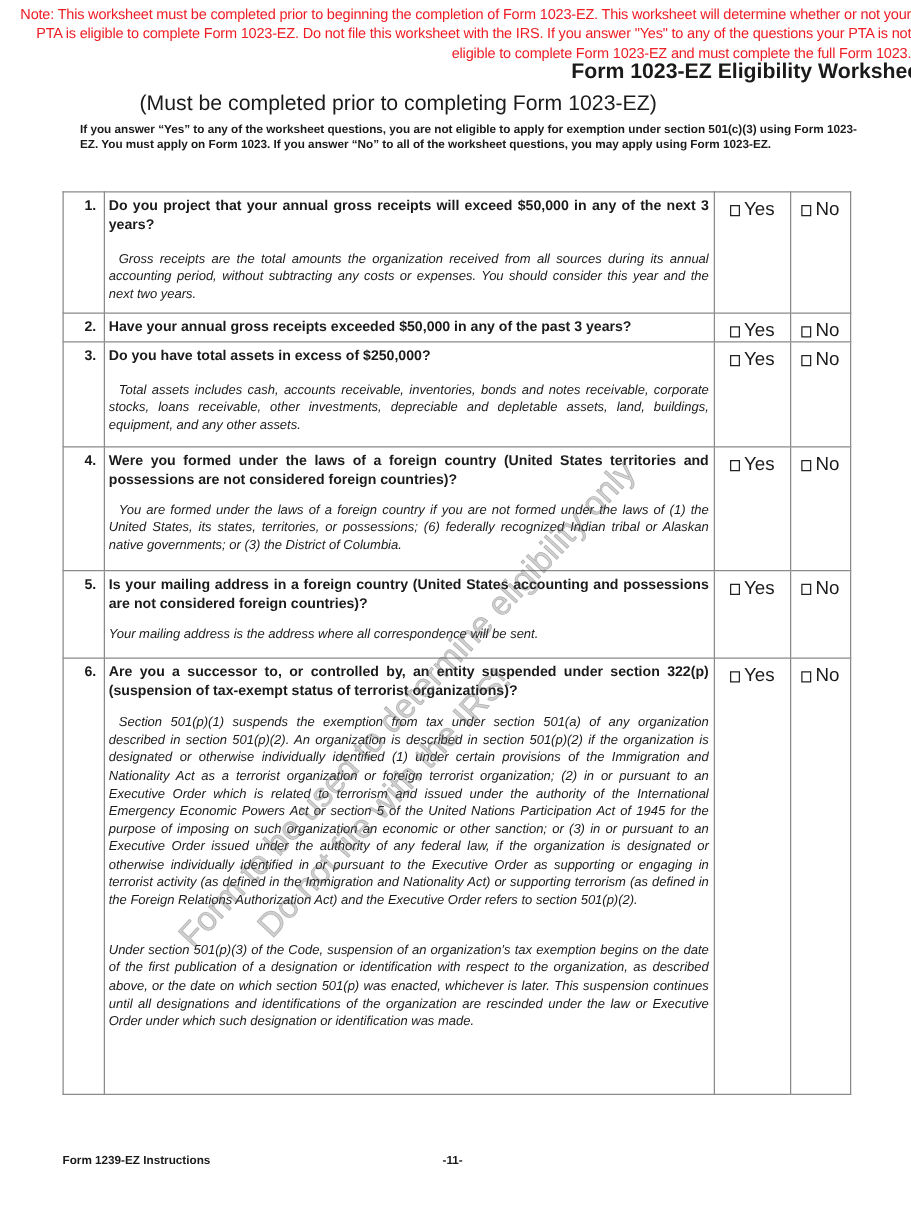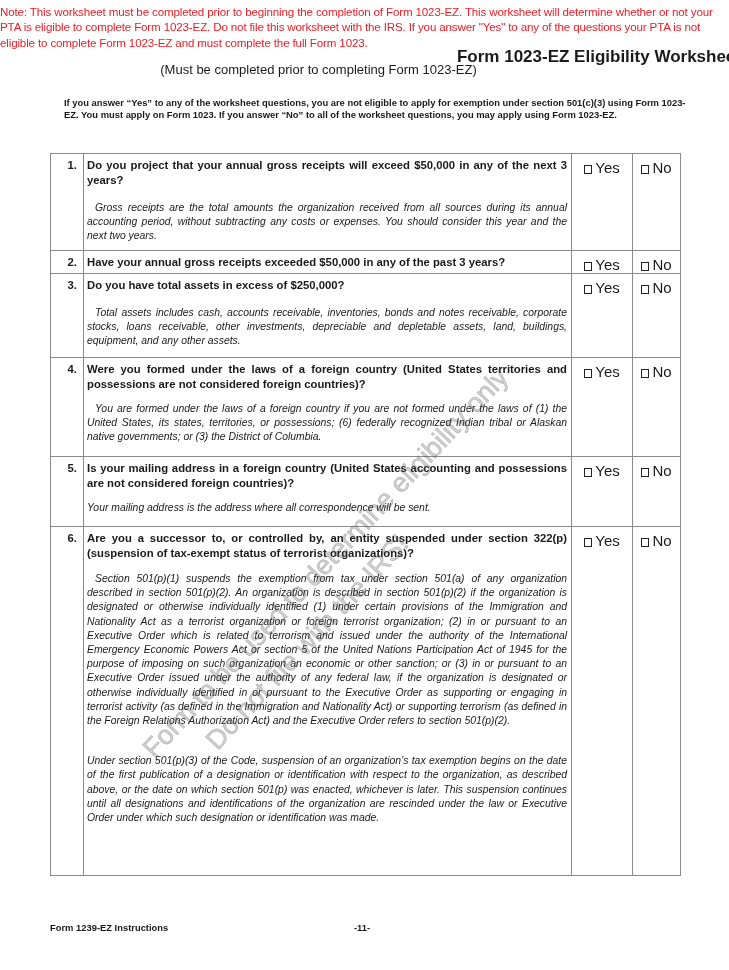--- a/index.html
+++ b/index.html
@@ -2,30 +2,30 @@
 <html><head>
 <meta charset="utf-8">
 <style>
   html, body { margin: 0; padding: 0; background: #ffffff; }
   body {
     width: 729px; height: 970px; position: relative; overflow: hidden;
     font-family: "Liberation Sans", sans-serif; color: #1a1a1a;
   }
   .note {
     position: absolute; left: 0; top: 4px; width: 729px;
-    text-align: left; color: #ee1c24; font-size: 11.6px; line-height: 15.3px;
+    text-align: right; color: #ee1c24; font-size: 11.6px; line-height: 15.3px;
     letter-spacing: -0.15px;
   }
   .title {
     position: absolute; left: 0; top: 50px; width: 729px; text-align: right;
     font-weight: bold; font-size: 17px; line-height: 14px; padding-left: 12px;
   }
   .subtitle {
-    position: absolute; left: 0; top: 63px; width: 637px; text-align: center;
-    font-size: 13px; line-height: 14px;
+    position: absolute; left: 0; top: 76px; width: 637px; text-align: center;
+    font-size: 17px; line-height: 14px;
   }
   .intro {
     position: absolute; left: 64px; top: 97px; width: 630px;
     font-weight: bold; font-size: 9.4px; line-height: 12.2px;
   }
   table.ws {
     position: absolute; left: 50px; top: 153px; width: 630px;
     border-collapse: collapse; table-layout: fixed;
     border: 1.5px solid #6b6b6b;
   }

